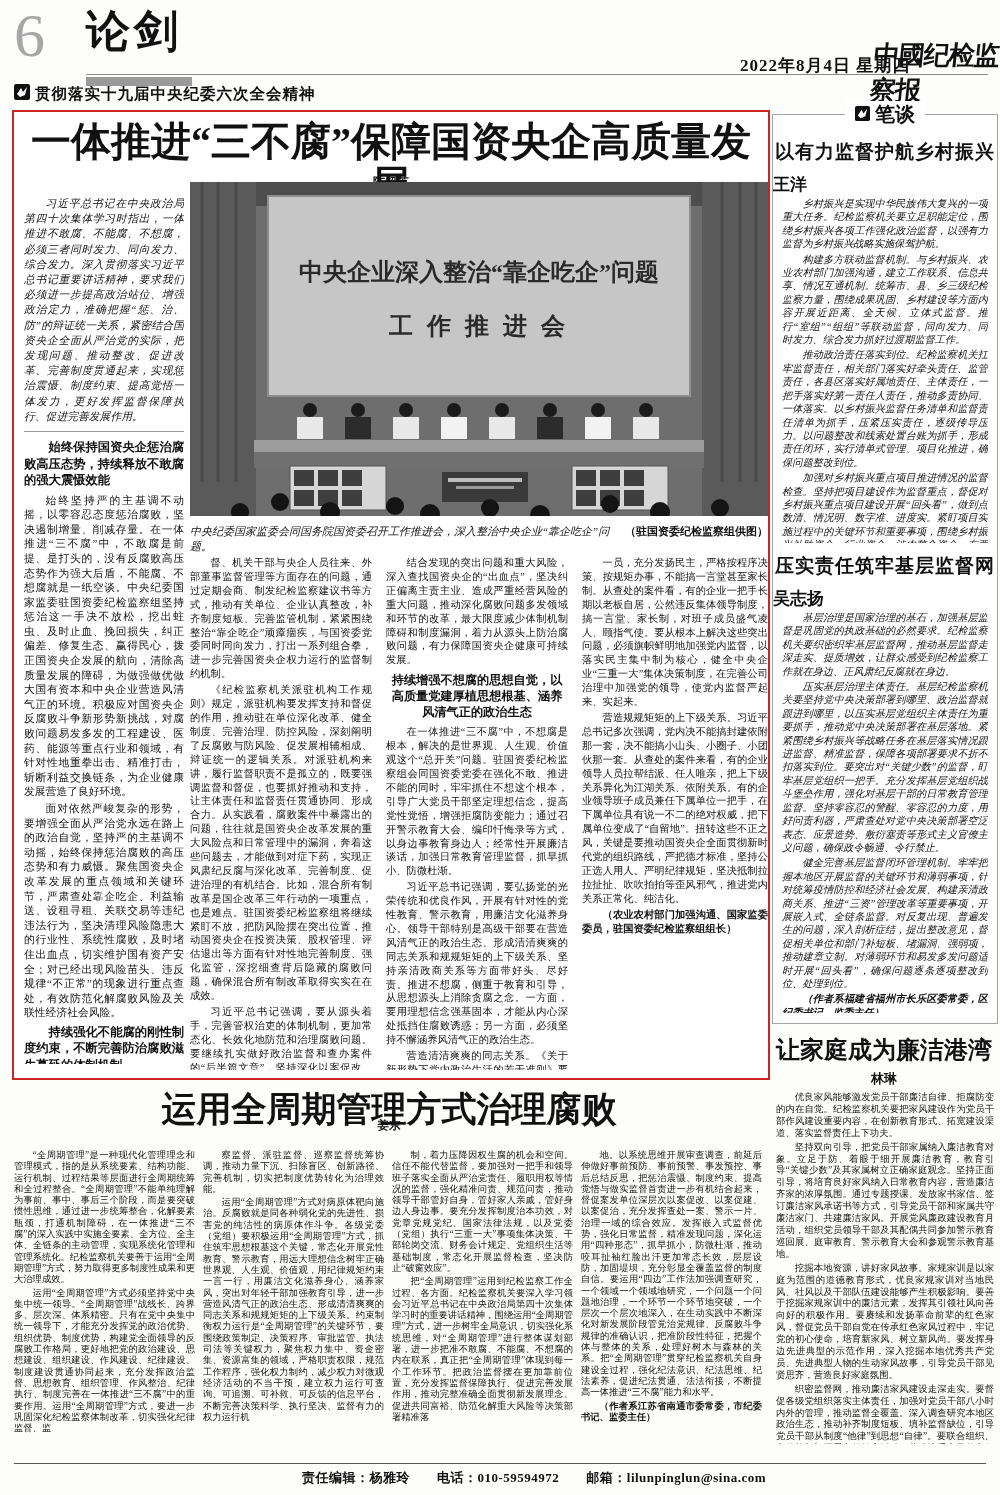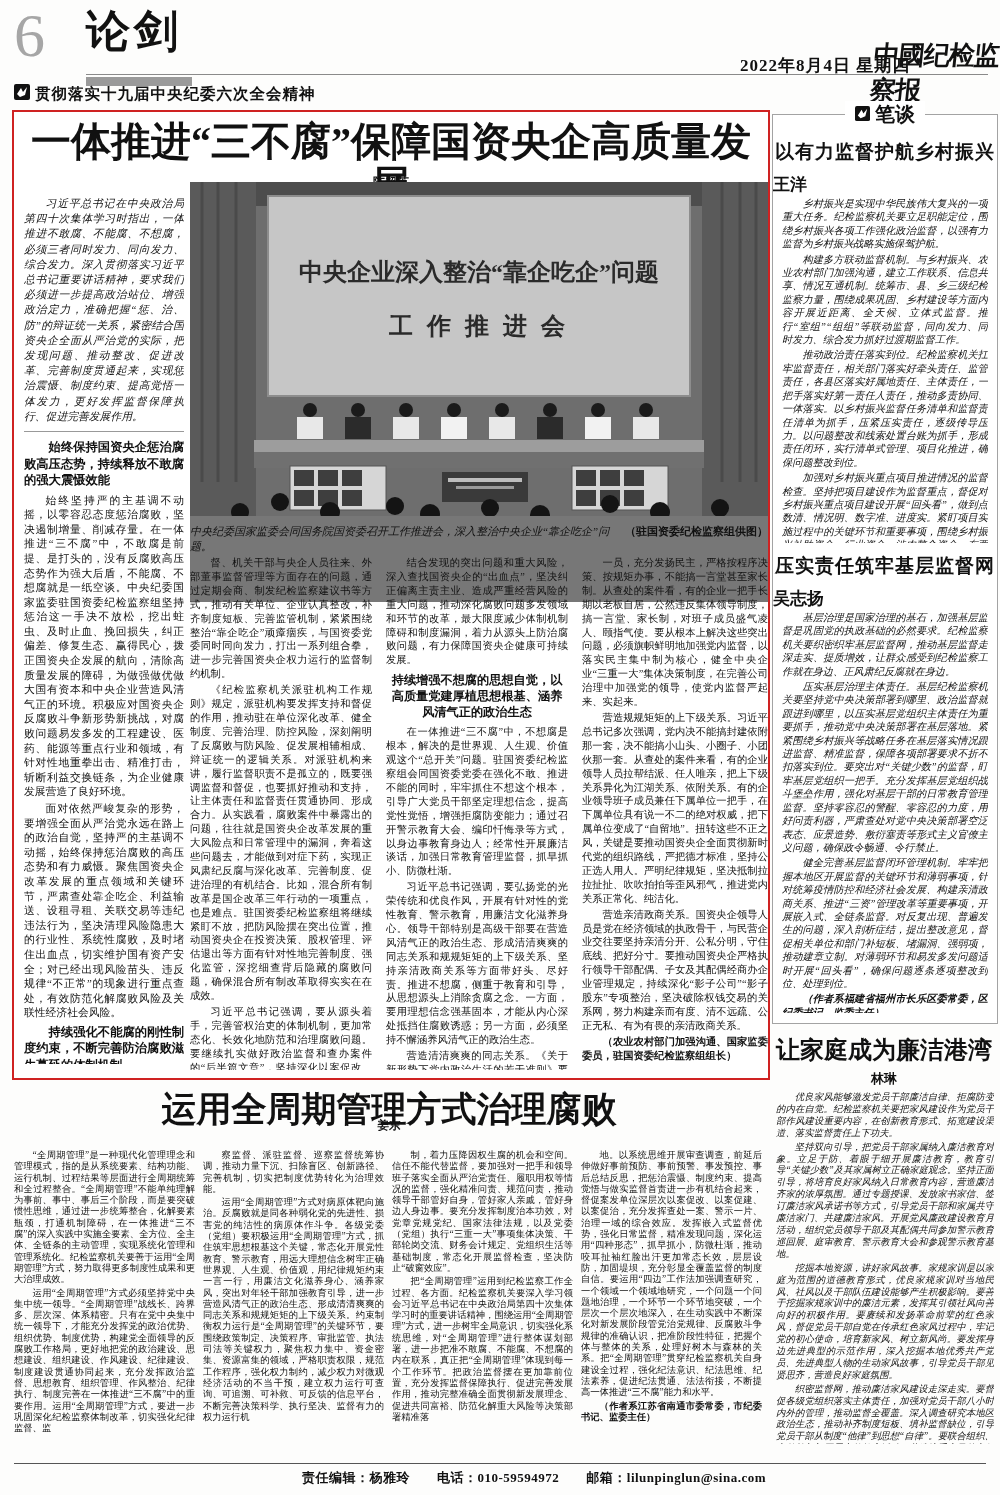--- a/index.html
+++ b/index.html
@@ -21,37 +21,37 @@
   .banner-txt{font-size:15.5px;font-weight:bold;letter-spacing:1px;}
   .logo-ico{display:inline-block;}
   
   .main-box{left:12px;top:110px;width:754px;height:966px;border:2px solid #cf2222;background:#fff;}
   .main-title{left:0;top:8px;width:100%;text-align:center;font-size:40px;font-weight:bold;line-height:1.1;}
   .main-author{left:0;top:62px;width:100%;text-align:center;font-size:12px;font-weight:bold;}
   .left-col{left:10px;top:84px;width:160px;height:868px;font-size:10.8px;line-height:14.6px;}
   .left-col .lead{line-height:15.2px;}
   .divider{border-top:1px solid #999;margin:7px 0 7px 0;}
   .subhead{font-weight:bold;font-size:12.3px;line-height:16.5px;margin:4px 0 4px 0;}
-  .photo{left:176px;top:70px;width:578px;height:420px;background:#777;}
+  .photo{left:176px;top:70px;width:578px;height:334px;background:#777;}
   .caption{left:176px;top:412px;width:578px;font-size:11px;display:flex;justify-content:space-between;}
   .caption .cap-t{font-style:italic;}
   .caption .cap-c{font-weight:bold;white-space:nowrap;}
   .mcol{top:444px;width:182px;height:514px;font-size:10.3px;line-height:13.9px;}
   .mcolA{left:176px;} .mcolB{left:372px;} .mcolC{left:568px;width:186px;}
   .centerhead{font-weight:bold;font-size:12.2px;line-height:16px;text-align:center;text-indent:0;margin:5px 0;}
   .attr{font-weight:bold;}
   
   .sb-box{left:772px;top:114px;width:224px;height:908px;border:1px solid #a3a3a3;background:#fff;}
   .bitan{left:50%;top:-14px;transform:translateX(-50%);background:#fff;padding:0 10px;display:flex;align-items:center;gap:5px;font-size:20px;font-weight:bold;white-space:nowrap;}
   .sb-title{left:0;width:100%;text-align:center;font-size:19px;font-weight:bold;letter-spacing:1px;}
   .sb-author{left:0;width:100%;text-align:left;font-size:17px;font-weight:bold;}
   .sb-body{left:9px;width:206px;font-size:10.2px;line-height:13.4px;}
   .sb3-title{left:772px;top:1034px;width:224px;text-align:center;font-size:24px;font-weight:bold;}
   .sb3-author{left:772px;top:1070px;width:224px;text-align:center;font-size:13px;font-weight:bold;}
-  .sb3-body{left:776px;top:1092px;width:218px;height:352px;font-size:9.4px;line-height:11.9px;font-style:italic;}
+  .sb3-body{left:776px;top:1092px;width:218px;height:352px;font-size:9.4px;line-height:11.9px;}
   
   .bot-title{left:14px;top:1086px;width:750px;text-align:center;font-size:35px;font-weight:bold;}
   .bot-author{left:14px;top:1118px;width:750px;text-align:center;font-size:11.5px;font-weight:bold;}
   .bcol{top:1150px;width:181px;height:308px;font-size:9.3px;line-height:11.3px;}
   .bcol1{left:14px;} .bcol2{left:203px;} .bcol3{left:392px;} .bcol4{left:581px;}
   
   .foot-line{left:14px;top:1463px;width:972px;height:1px;background:#555;}
   .footer{left:0;top:1469px;width:1000px;text-align:center;font-size:13px;font-weight:bold;letter-spacing:.5px;padding-left:34px;}
 </style>
 </head>
@@ -192,21 +192,20 @@
     <div class="abs mcol mcolB just">
       <p>结合发现的突出问题和重大风险，深入查找国资央企的“出血点”，坚决纠正偏离主责主业、造成严重经营风险的重大问题，推动深化腐败问题多发领域和环节的改革，最大限度减少体制机制障碍和制度漏洞，着力从源头上防治腐败问题，有力保障国资央企健康可持续发展。</p>
       <p class="centerhead">持续增强不想腐的思想自觉，以高质量党建厚植思想根基、涵养风清气正的政治生态</p>
       <p>在一体推进“三不腐”中，不想腐是根本，解决的是世界观、人生观、价值观这个“总开关”问题。驻国资委纪检监察组会同国资委党委在强化不敢、推进不能的同时，牢牢抓住不想这个根本，引导广大党员干部坚定理想信念，提高党性觉悟，增强拒腐防变能力；通过召开警示教育大会、编印忏悔录等方式，以身边事教育身边人；经常性开展廉洁谈话，加强日常教育管理监督，抓早抓小、防微杜渐。</p>
       <p>习近平总书记强调，要弘扬党的光荣传统和优良作风，开展有针对性的党性教育、警示教育，用廉洁文化滋养身心。领导干部特别是高级干部要在营造风清气正的政治生态、形成清清爽爽的同志关系和规规矩矩的上下级关系、坚持亲清政商关系等方面带好头、尽好责。推进不想腐，侧重于教育和引导，从思想源头上消除贪腐之念。一方面，要用理想信念强基固本，才能从内心深处抵挡住腐败诱惑；另一方面，必须坚持不懈涵养风清气正的政治生态。</p>
       <p>营造清清爽爽的同志关系。《关于新形势下党内政治生活的若干准则》要求，党委（党组）主要负责同志在研究讨论问题时要把自己当成班子中平等的</p>
     </div>
     <div class="abs mcol mcolC just">
       <p>一员，充分发扬民主，严格按程序决策、按规矩办事，不能搞一言堂甚至家长制。从查处的案件看，有的企业一把手长期以老板自居，公然违反集体领导制度，搞一言堂、家长制，对班子成员盛气凌人、颐指气使。要从根本上解决这些突出问题，必须旗帜鲜明地加强党内监督，以落实民主集中制为核心，健全中央企业“三重一大”集体决策制度，在完善公司治理中加强党的领导，使党内监督严起来、实起来。</p>
       <p>营造规规矩矩的上下级关系。习近平总书记多次强调，党内决不能搞封建依附那一套，决不能搞小山头、小圈子、小团伙那一套。从查处的案件来看，有的企业领导人员拉帮结派、任人唯亲，把上下级关系异化为江湖关系、依附关系。有的企业领导班子成员兼任下属单位一把手，在下属单位具有说一不二的绝对权威，把下属单位变成了“自留地”。扭转这些不正之风，关键是要推动国资央企全面贯彻新时代党的组织路线，严把德才标准，坚持公正选人用人。严明纪律规矩，坚决抵制拉拉扯扯、吹吹拍拍等歪风邪气，推进党内关系正常化、纯洁化。</p>
-      <p>营造亲清政商关系。国资央企领导人员是党在经济领域的执政骨干，与民营企业交往要坚持亲清分开、公私分明，守住底线、把好分寸。要推动国资央企严格执行领导干部配偶、子女及其配偶经商办企业管理规定，持续深化“影子公司”“影子股东”专项整治，坚决破除权钱交易的关系网，努力构建亲而有度、清不远疏、公正无私、有为有畏的亲清政商关系。</p>
       <p class="attr">（农业农村部门加强沟通、国家监委委员，驻国资委纪检监察组组长）</p>
     </div>
   </div>
 
   <div class="abs sb-box">
     <div class="abs bitan">
       <span>
         <svg width="15" height="15" viewBox="0 0 16 16">
             <rect width="16" height="16" rx="2" fill="#111"></rect>
             <path d="M3 10 L7 4 L9 8 L13 3 L11 11 L6 13 Z" fill="#fff"></path>

